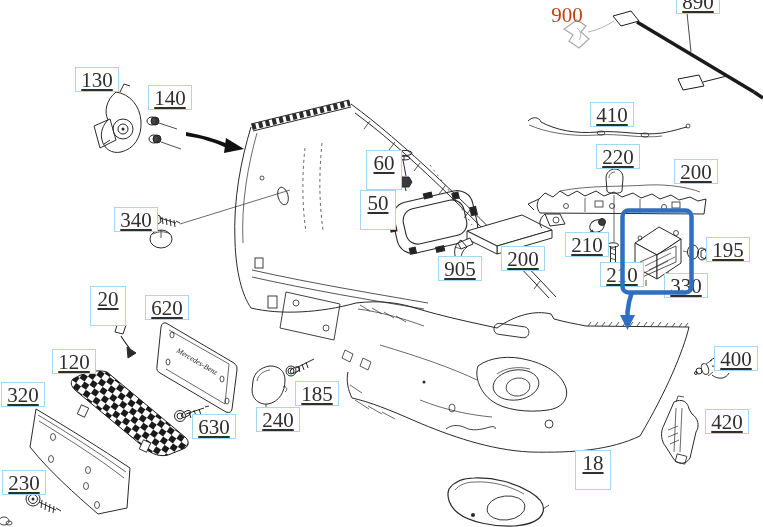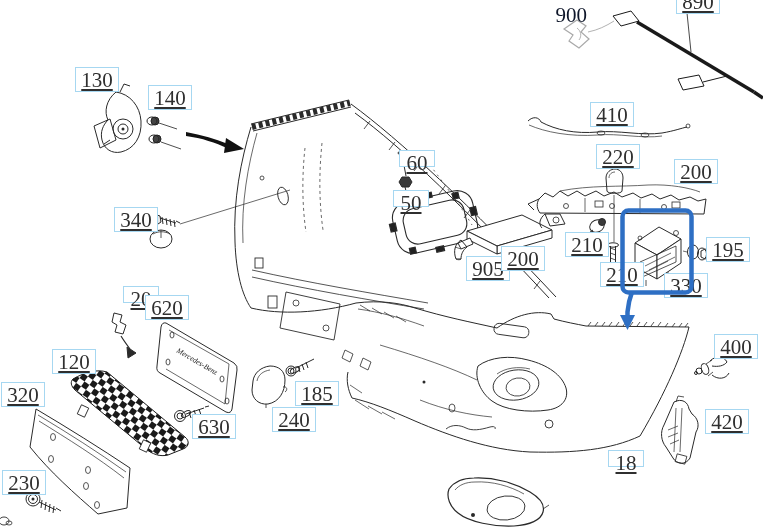--- a/index.html
+++ b/index.html
@@ -5,23 +5,23 @@
   html,body{margin:0;padding:0;background:#ffffff;}
   #stage{position:relative;width:763px;height:527px;background:#fff;overflow:hidden;
          font-family:"Liberation Serif", serif;}
   #art,#overlay{position:absolute;left:0;top:0;}
   #overlay{z-index:3;pointer-events:none;}
   #art{z-index:1;}
   .plabel{position:absolute;z-index:2;box-sizing:border-box;
     border:1px solid #a6d7f1;background:#ffffff;color:#2f2f2f;
     font-size:21px;line-height:22px;text-align:center;padding:1px 2px 0 2px;
     text-decoration:underline;text-underline-offset:2px;cursor:pointer;}
-  .plabel.muted{border:none;background:transparent;color:#0f172a;text-decoration:none;cursor:default;text-align:right;}
+  .plabel.muted{border:none;background:transparent;color:#c2410c;text-decoration:none;cursor:default;}
   .w3{width:44px;height:25px;}
-  .w2{width:36px;height:17px;margin-left:33px;}
+  .w2{width:36px;height:40px;}
   svg{display:block;}
 </style>
 </head>
 <body>
 
 <div id="stage">
 
   <svg id="art" width="763" height="527" viewBox="0 0 763 527">
     <defs>
       <pattern id="mesh" width="12" height="12" patternUnits="userSpaceOnUse" patternTransform="rotate(35 0 0)">
@@ -305,31 +305,31 @@
   <div class="plabel w3" style="left:676px;top:-11px">890</div>
   <div class="plabel w3" style="left:590px;top:102px">410</div>
   <div class="plabel w3" style="left:596px;top:144px">220</div>
   <div class="plabel w3" style="left:674px;top:159px">200</div>
   <div class="plabel w2" style="left:366px;top:150px">60</div>
   <div class="plabel w2" style="left:360px;top:190px">50</div>
   <div class="plabel w3" style="left:565px;top:232px">210</div>
   <div class="plabel w3" style="left:600px;top:262px">210</div>
   <div class="plabel w3" style="left:706px;top:237px">195</div>
   <div class="plabel w3" style="left:664px;top:273px">330</div>
-  <div class="plabel w3" style="left:466px;top:256px">905</div>
+  <div class="plabel w3" style="left:438px;top:256px">905</div>
   <div class="plabel w3" style="left:501px;top:246px">200</div>
   <div class="plabel w2" style="left:90px;top:286px">20</div>
   <div class="plabel w3" style="left:145px;top:295px">620</div>
   <div class="plabel w3" style="left:52px;top:349px">120</div>
   <div class="plabel w3" style="left:1px;top:382px">320</div>
   <div class="plabel w3" style="left:2px;top:470px">230</div>
   <div class="plabel w3" style="left:192px;top:414px">630</div>
-  <div class="plabel w3" style="left:272px;top:407px">240</div>
+  <div class="plabel w3" style="left:256px;top:407px">240</div>
   <div class="plabel w3" style="left:295px;top:381px">185</div>
-  <div class="plabel w3" style="left:714px;top:334px">400</div>
+  <div class="plabel w3" style="left:714px;top:346px">400</div>
   <div class="plabel w3" style="left:705px;top:409px">420</div>
   <div class="plabel w2" style="left:575px;top:450px">18</div>
 
   <svg id="overlay" width="763" height="527" viewBox="0 0 763 527">
     <g stroke="#2e6fc4" fill="none">
       <rect x="622.5" y="210.5" width="69" height="82" rx="6" stroke-width="4.5"></rect>
       <path d="M632,292 C629,300 628,306 627.5,312 L627.5,316" stroke-width="4.5"></path>
     </g>
     <polygon points="620,315 635,315 627.5,330" fill="#2e6fc4" stroke="none"></polygon>
   </svg>

